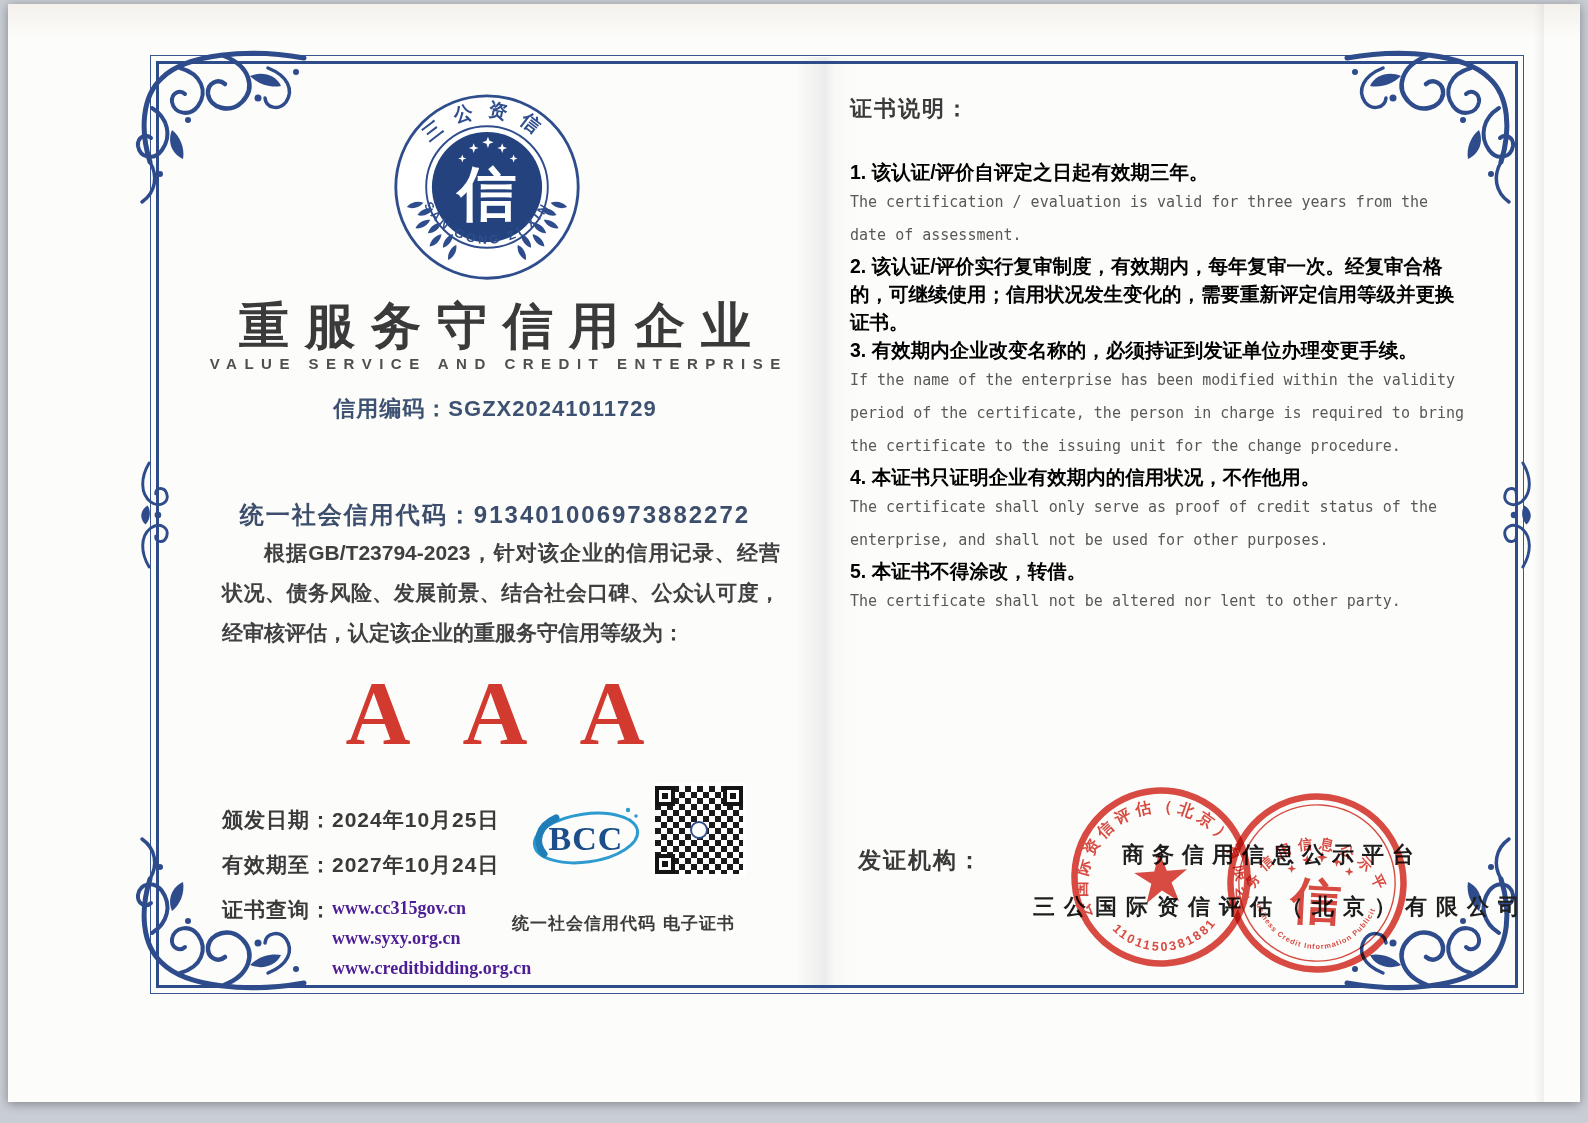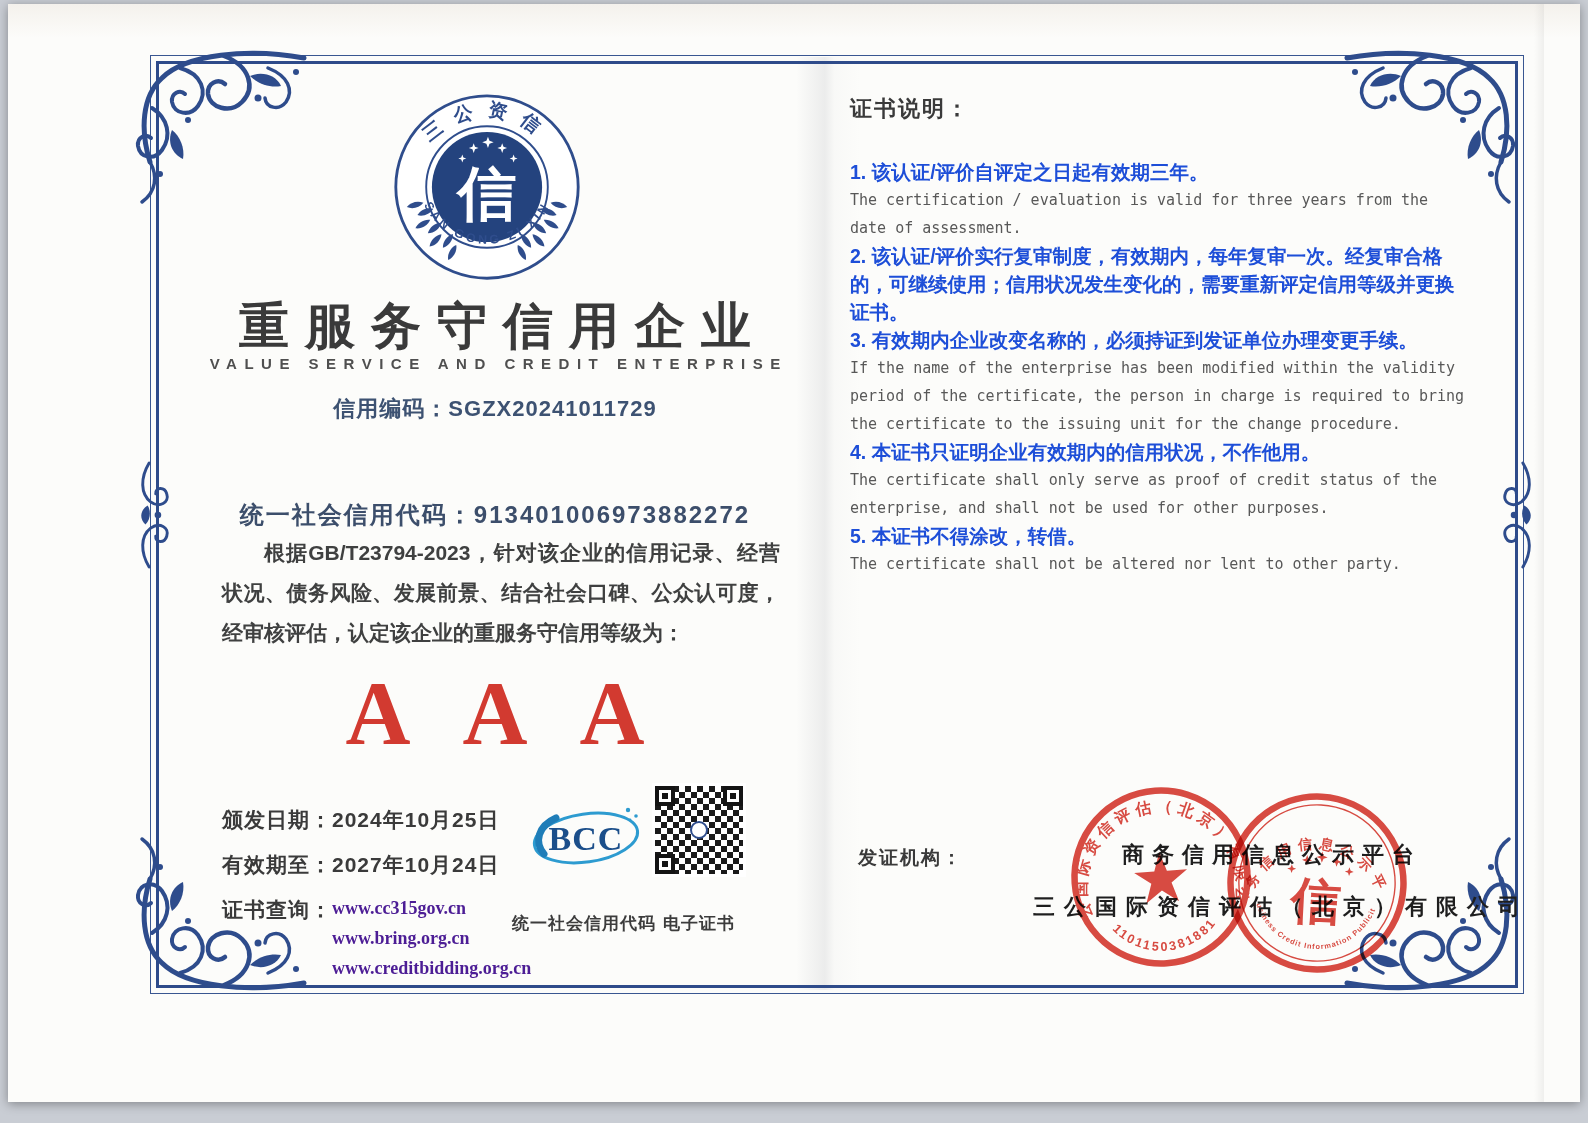--- a/index.html
+++ b/index.html
@@ -36,23 +36,23 @@
       repeating-conic-gradient(#1a1a1a 0% 25%,#ffffff 0% 50%) 0px 0px/12px 12px,
       repeating-conic-gradient(#1a1a1a 0% 25%,rgba(255,255,255,0) 0% 50%) 3px 5px/18px 18px,#fff;
       outline:3px solid #fff;}
   .finder{position:absolute;width:20px;height:20px;border:4px solid #141414;background:#fff;box-sizing:border-box;}
   .finder i{position:absolute;left:3px;top:3px;width:6px;height:6px;background:#141414;display:block;}
   #qr-logo{position:absolute;left:35px;top:35px;width:14px;height:14px;border-radius:50%;
       background:#fff;border:2px solid #2f4d8c;}
   
   #notes-header{position:absolute;left:850px;top:94px;font-size:22px;font-weight:bold;color:#3a3a3a;letter-spacing:2px;}
   #notes{position:absolute;left:850px;top:158px;width:618px;}
-  .note-zh{font-size:19.5px;line-height:28px;color:#1d4ed8;font-weight:600;}
-  .note-en{font-family:"DejaVu Sans Mono",monospace;font-size:15px;line-height:28px;color:#585858;}
-  #issuer-label{position:absolute;left:858px;top:845px;font-size:19px;font-weight:bold;color:#3a3a3a;letter-spacing:2px;}
+  .note-zh{font-size:19.5px;line-height:28px;color:#000000;font-weight:600;}
+  .note-en{font-family:"DejaVu Sans Mono",monospace;font-size:15px;line-height:33px;color:#585858;}
+  #issuer-label{position:absolute;left:858px;top:845px;font-size:23px;font-weight:bold;color:#3a3a3a;letter-spacing:2px;}
   .issuer-line{position:absolute;font-size:22px;font-weight:600;color:#1e1e1e;white-space:nowrap;}
   #issuer-line1{left:1122px;top:840px;letter-spacing:8px;}
   #issuer-line2{left:1033px;top:892px;letter-spacing:9px;}
   .seal{position:absolute;width:186px;height:186px;opacity:.9;mix-blend-mode:multiply;}
   #seal-left{left:1068px;top:784px;transform:rotate(-4deg);}
   #seal-right{left:1224px;top:790px;transform:rotate(3deg);}
 </style>
 </head>
 <body>
 
@@ -160,21 +160,21 @@
   <div class="center-col" id="rating">AAA</div>
 
   <div class="meta-row" style="top:806px">
     <span>颁发日期：</span><span>2024年10月25日</span>
   </div>
   <div class="meta-row" style="top:851px">
     <span>有效期至：</span><span>2027年10月24日</span>
   </div>
   <div class="meta-row" style="top:896px">证书查询：</div>
   <div class="meta-row url" style="left:332px;top:898px">www.cc315gov.cn</div>
-  <div class="meta-row url" style="left:332px;top:928px">www.bring.org.cn</div>
+  <div class="meta-row url" style="left:332px;top:928px">www.syxy.org.cn</div>
   <div class="meta-row url" style="left:332px;top:958px">www.creditbidding.org.cn</div>
 
   <svg style="position:absolute;left:530px;top:798px" width="112" height="76" viewBox="0 0 112 76">
     <ellipse cx="56" cy="40" rx="52" ry="24" fill="none" stroke="#2d9bd0" stroke-width="3" transform="rotate(-8 56 40)"></ellipse>
     <path d="M14,56 C4,44 8,28 26,20" fill="none" stroke="#1f7db8" stroke-width="7" stroke-linecap="round"></path>
     <circle cx="98" cy="12" r="2.2" fill="#2d9bd0"></circle>
       <circle cx="106" cy="18" r="1.8" fill="#2d9bd0"></circle>
     <circle cx="100" cy="22" r="1.4" fill="#2d9bd0"></circle>
     <text x="56" y="52" font-family="Liberation Serif,serif" font-size="34" font-weight="bold" fill="#1b4e8a" text-anchor="middle" letter-spacing="1">BCC</text>
   </svg>

